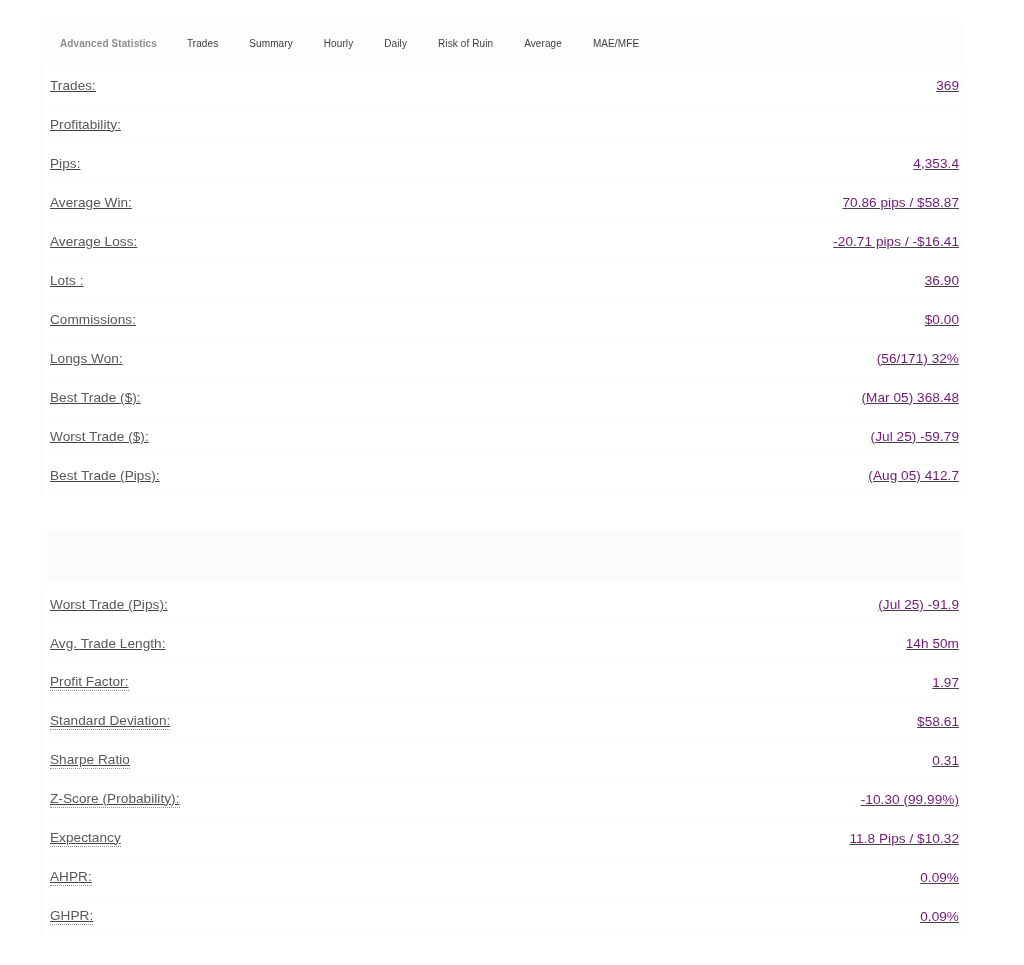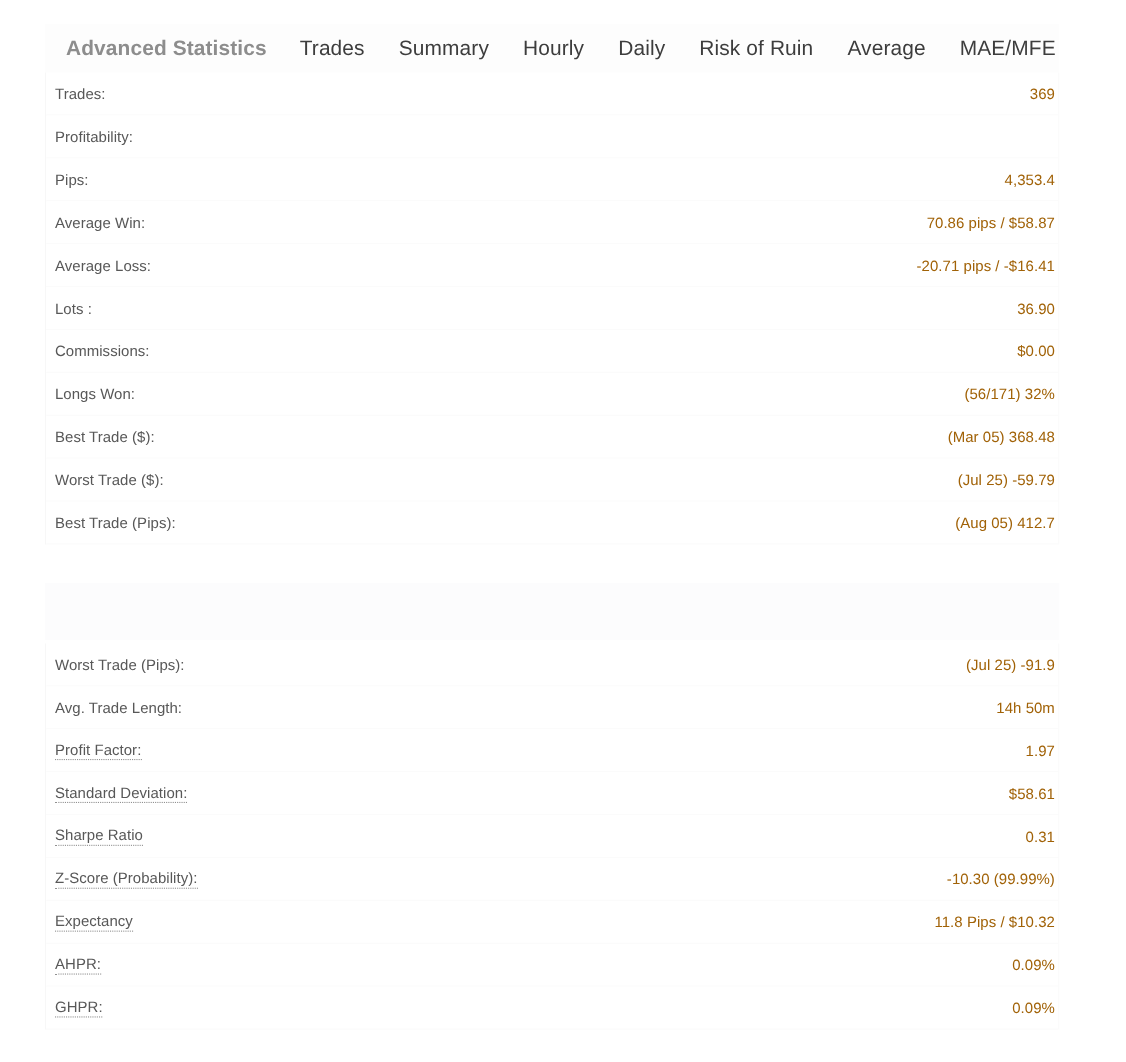--- a/index.html
+++ b/index.html
@@ -31,21 +31,21 @@
     top: 22px;
     width: 922px;
     height: 44px;
     display: flex;
     align-items: center;
     box-sizing: border-box;
     padding-left: 19px;
     background: #fdfdfd;
   }
   .tab {
-    font-size: 19px;
+    font-size: 10px;
     color: #3d3d3d;
     white-space: nowrap;
     margin-right: 31px;
     letter-spacing: 0.1px;
     cursor: pointer;
     line-height: 1;
   }
   .tab.active {
     color: #8d8d8d;
     font-weight: bold;
@@ -53,20 +53,21 @@
   }
 
   
   .section {
     position: absolute;
     left: 41px;
     width: 922px;
     box-sizing: border-box;
     border-left: 1px solid #f7f7f7;
     border-right: 1px solid #fafafa;
+    text-decoration: underline;
   }
   #section-top  { top: 66px; }
   #section-bot  { top: 585px; }
 
   .row {
     position: relative;
     display: flex;
     align-items: center;
     justify-content: space-between;
     height: 39px;
@@ -83,21 +84,21 @@
     white-space: nowrap;
     letter-spacing: 0.05px;
   }
   .row-label.hinted {
     border-bottom: 1px dotted #909090;
     padding-bottom: 1px;
     cursor: help;
   }
   .row-value {
     font-size: 13.6px;
-    color: #a16207;
+    color: #701a75;
     white-space: nowrap;
     text-align: right;
     letter-spacing: 0.05px;
   }
 
   
   .artifact {
     position: absolute;
     pointer-events: none;
     background: #fcfcfd;

